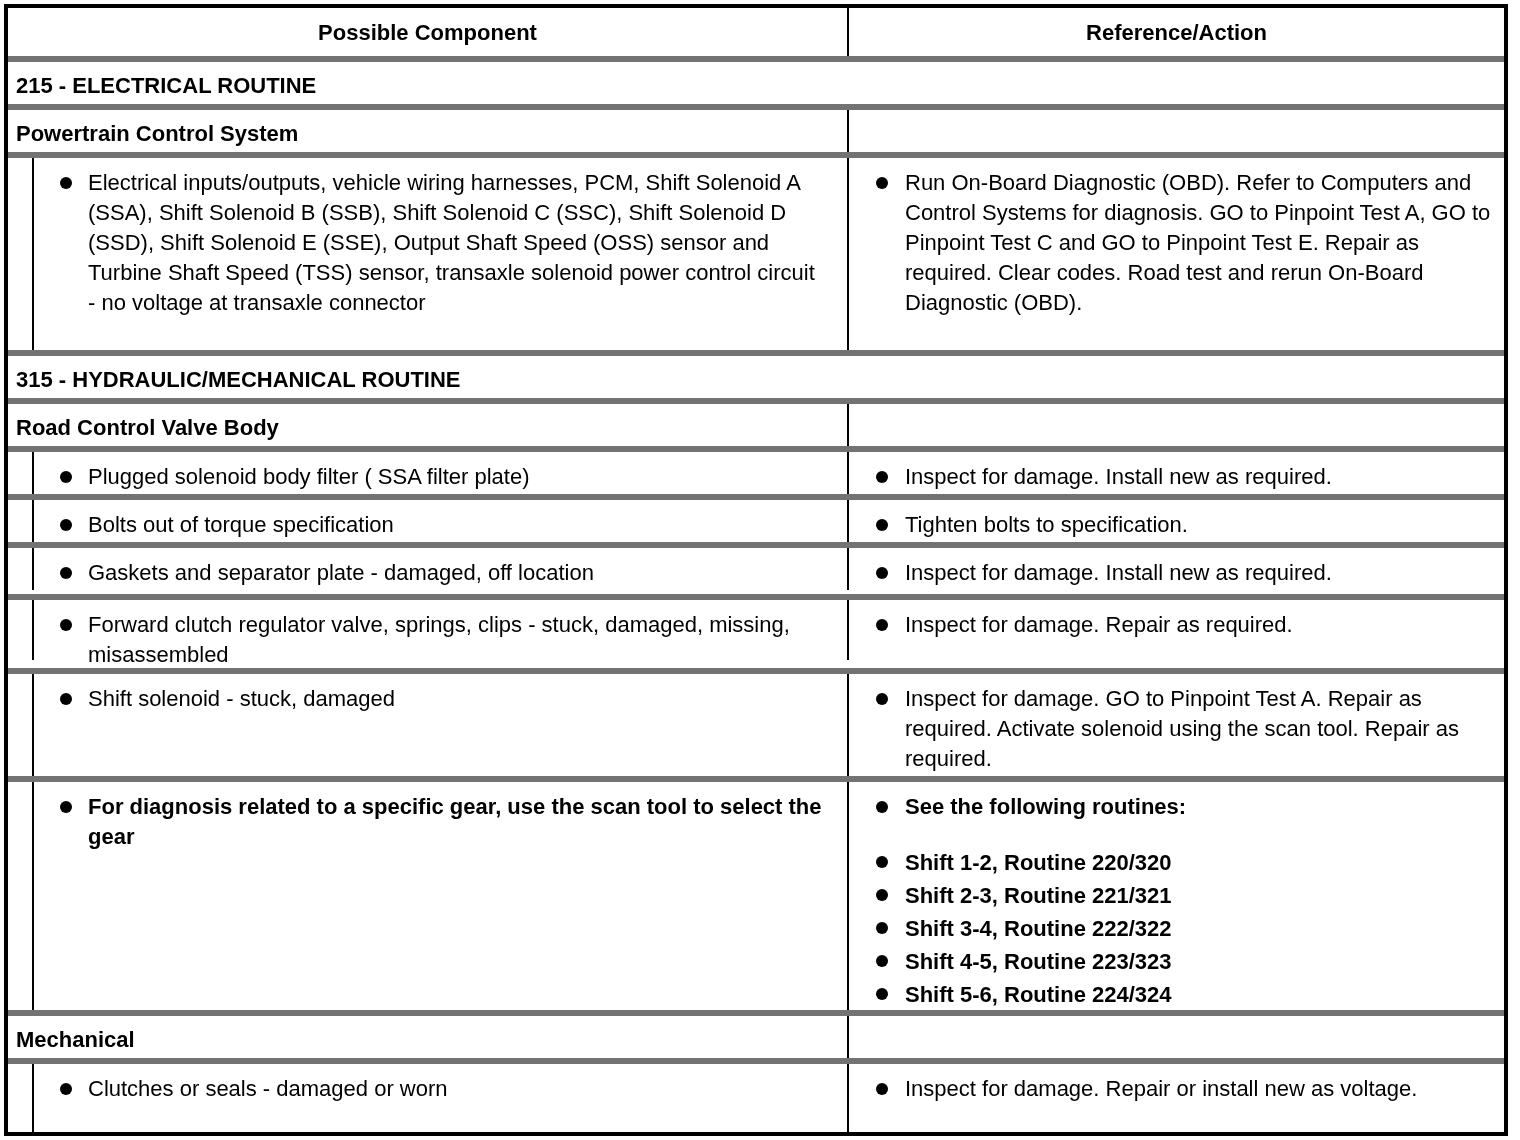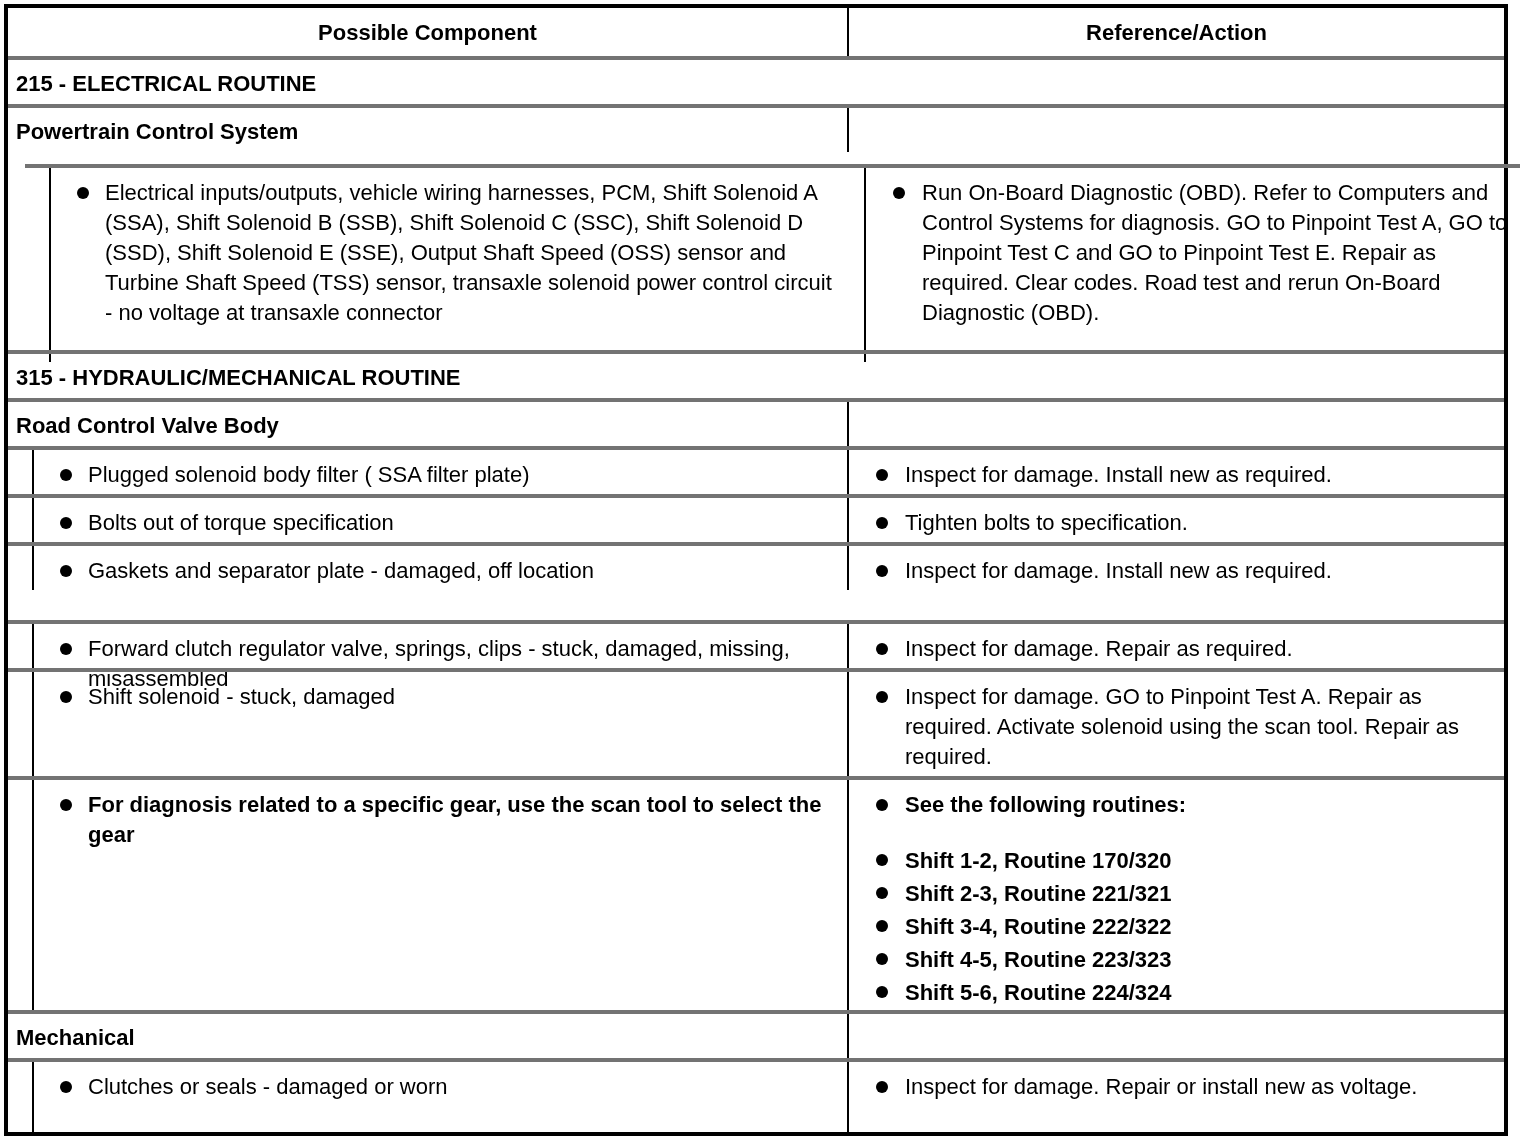--- a/index.html
+++ b/index.html
@@ -1,21 +1,21 @@
 <!DOCTYPE html>
 <html><head>
 <meta charset="utf-8">
 <style>
   html, body { margin: 0; padding: 0; background: #ffffff; }
   body { width: 1520px; height: 1140px; position: relative; overflow: hidden;
          font-family: "Liberation Sans", sans-serif; color: #000; }
   .tbl { position: absolute; left: 4px; top: 4px; width: 1504px; height: 1132px;
          box-sizing: border-box; border: 4px solid #000; }
   .row { position: absolute; left: 0; width: 1496px; box-sizing: border-box;
-         border-top: 4px solid #737373; }
+         border-top: 6px solid #737373; }
   .row.first { border-top: none; }
   .cell { position: absolute; top: 0; bottom: 0; box-sizing: border-box; }
   .c1 { left: 0; width: 841px; border-right: 2px solid #000; }
   .c2 { left: 841px; right: 0; }
   .full { left: 0; right: 0; }
   .hdr { font-weight: bold; font-size: 22px; text-align: center; padding-top: 12px; }
   .sec { font-weight: bold; font-size: 22px; padding: 11px 0 0 8px; }
   .indent { position: absolute; left: 24px; top: 0; bottom: 0; border-left: 2px solid #000; }
   .item { position: absolute; font-size: 22px; line-height: 30px; }
   .c1 .item { left: 80px; right: 20px; top: 10px; }
@@ -39,21 +39,21 @@
 
   <div class="row" style="top:48px; height:48px;">
     <div class="cell full sec">215 - ELECTRICAL ROUTINE</div>
   </div>
 
   <div class="row" style="top:96px; height:48px;">
     <div class="cell c1 sec">Powertrain Control System</div>
     <div class="cell c2"></div>
   </div>
 
-  <div class="row" style="top:156px; height:198px;margin-left:17px;">
+  <div class="row" style="top:144px; height:198px;">
     <div class="cell c1">
       <div class="indent"></div>
       <span class="bullet"></span>
       <div class="item">Electrical inputs/outputs, vehicle wiring harnesses, PCM, Shift Solenoid A (SSA), Shift Solenoid B (SSB), Shift Solenoid C (SSC), Shift Solenoid D (SSD), Shift Solenoid E (SSE), Output Shaft Speed (OSS) sensor and Turbine Shaft Speed (TSS) sensor, transaxle solenoid power control circuit - no voltage at transaxle connector</div>
     </div>
     <div class="cell c2">
       <span class="bullet"></span>
       <div class="item">Run On-Board Diagnostic (OBD). Refer to Computers and Control Systems for diagnosis. GO to Pinpoint Test A, GO to Pinpoint Test C and GO to Pinpoint Test E. Repair as required. Clear codes. Road test and rerun On-Board Diagnostic (OBD).</div>
     </div>
   </div>
@@ -96,21 +96,21 @@
       <div class="indent"></div>
       <span class="bullet"></span>
       <div class="item">Gaskets and separator plate - damaged, off location</div>
     </div>
     <div class="cell c2">
       <span class="bullet"></span>
       <div class="item">Inspect for damage. Install new as required.</div>
     </div>
   </div>
 
-  <div class="row" style="top:612px; height:66px;text-decoration:underline;">
+  <div class="row" style="top:586px; height:66px;text-decoration:underline;">
     <div class="cell c1">
       <div class="indent"></div>
       <span class="bullet"></span>
       <div class="item">Forward clutch regulator valve, springs, clips - stuck, damaged, missing, misassembled</div>
     </div>
     <div class="cell c2">
       <span class="bullet"></span>
       <div class="item">Inspect for damage. Repair as required.</div>
     </div>
   </div>
@@ -131,21 +131,21 @@
     <div class="cell c1">
       <div class="indent"></div>
       <span class="bullet"></span>
       <div class="item">For diagnosis related to a specific gear, use the scan tool to select the gear</div>
     </div>
     <div class="cell c2">
       <span class="bullet"></span>
       <div class="item">See the following routines:</div>
       <div class="sub" style="top:64px;">
         <span class="bullet"></span>
-        <div class="item">Shift 1-2, Routine 170/320</div>
+        <div class="item">Shift 1-2, Routine 220/320</div>
       </div>
       <div class="sub" style="top:97px;">
         <span class="bullet"></span>
         <div class="item">Shift 2-3, Routine 221/321</div>
       </div>
       <div class="sub" style="top:130px;">
         <span class="bullet"></span>
         <div class="item">Shift 3-4, Routine 222/322</div>
       </div>
       <div class="sub" style="top:163px;">

